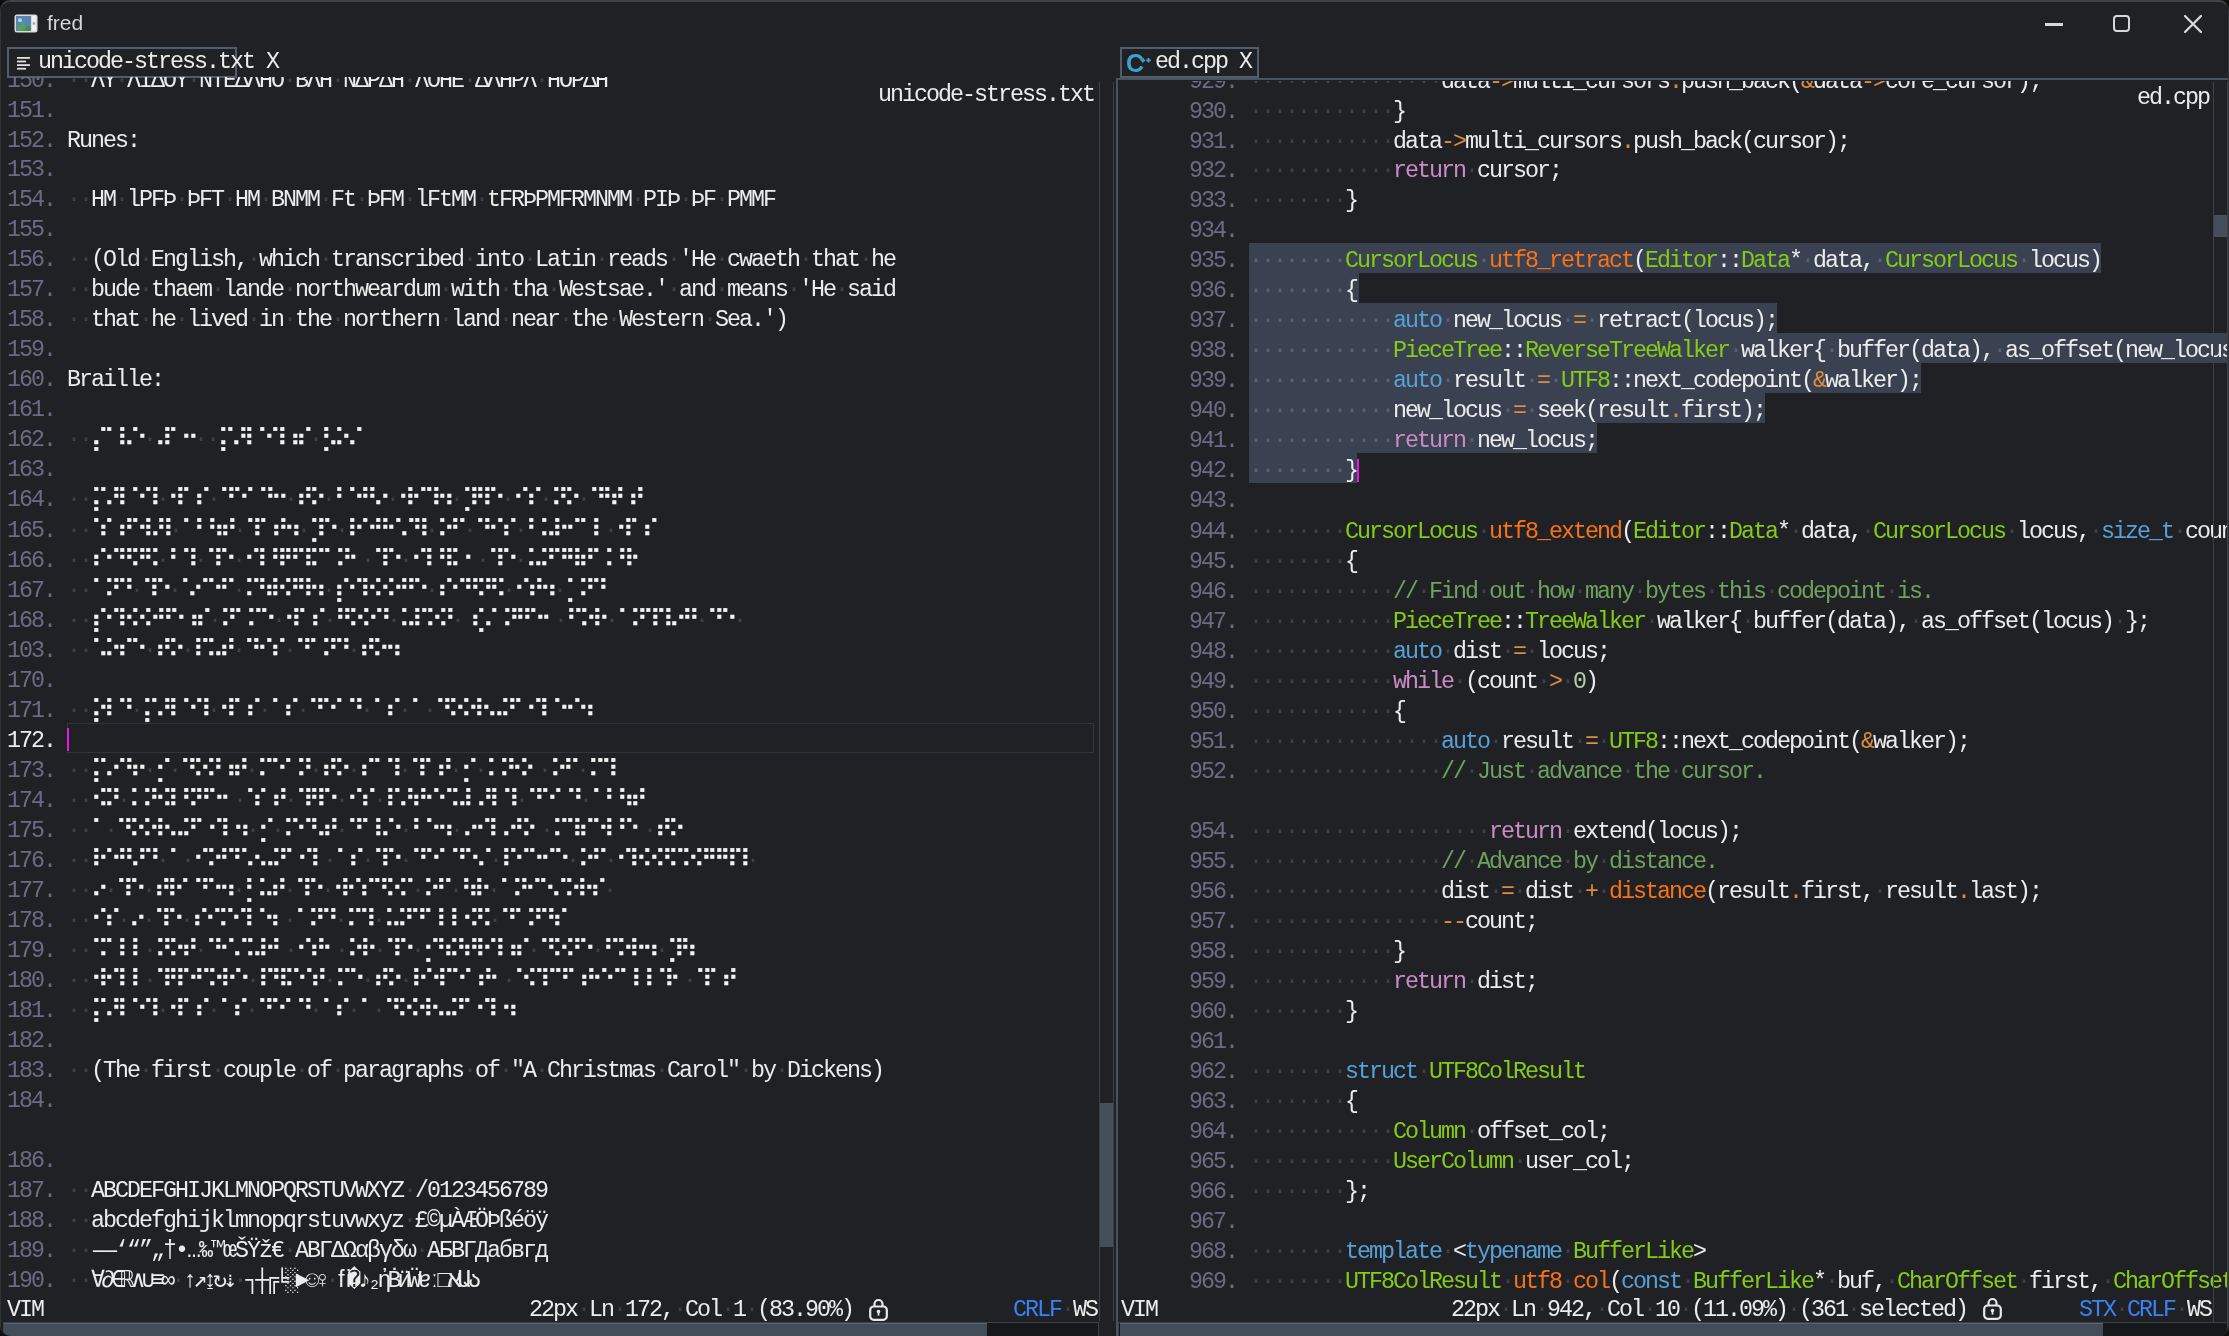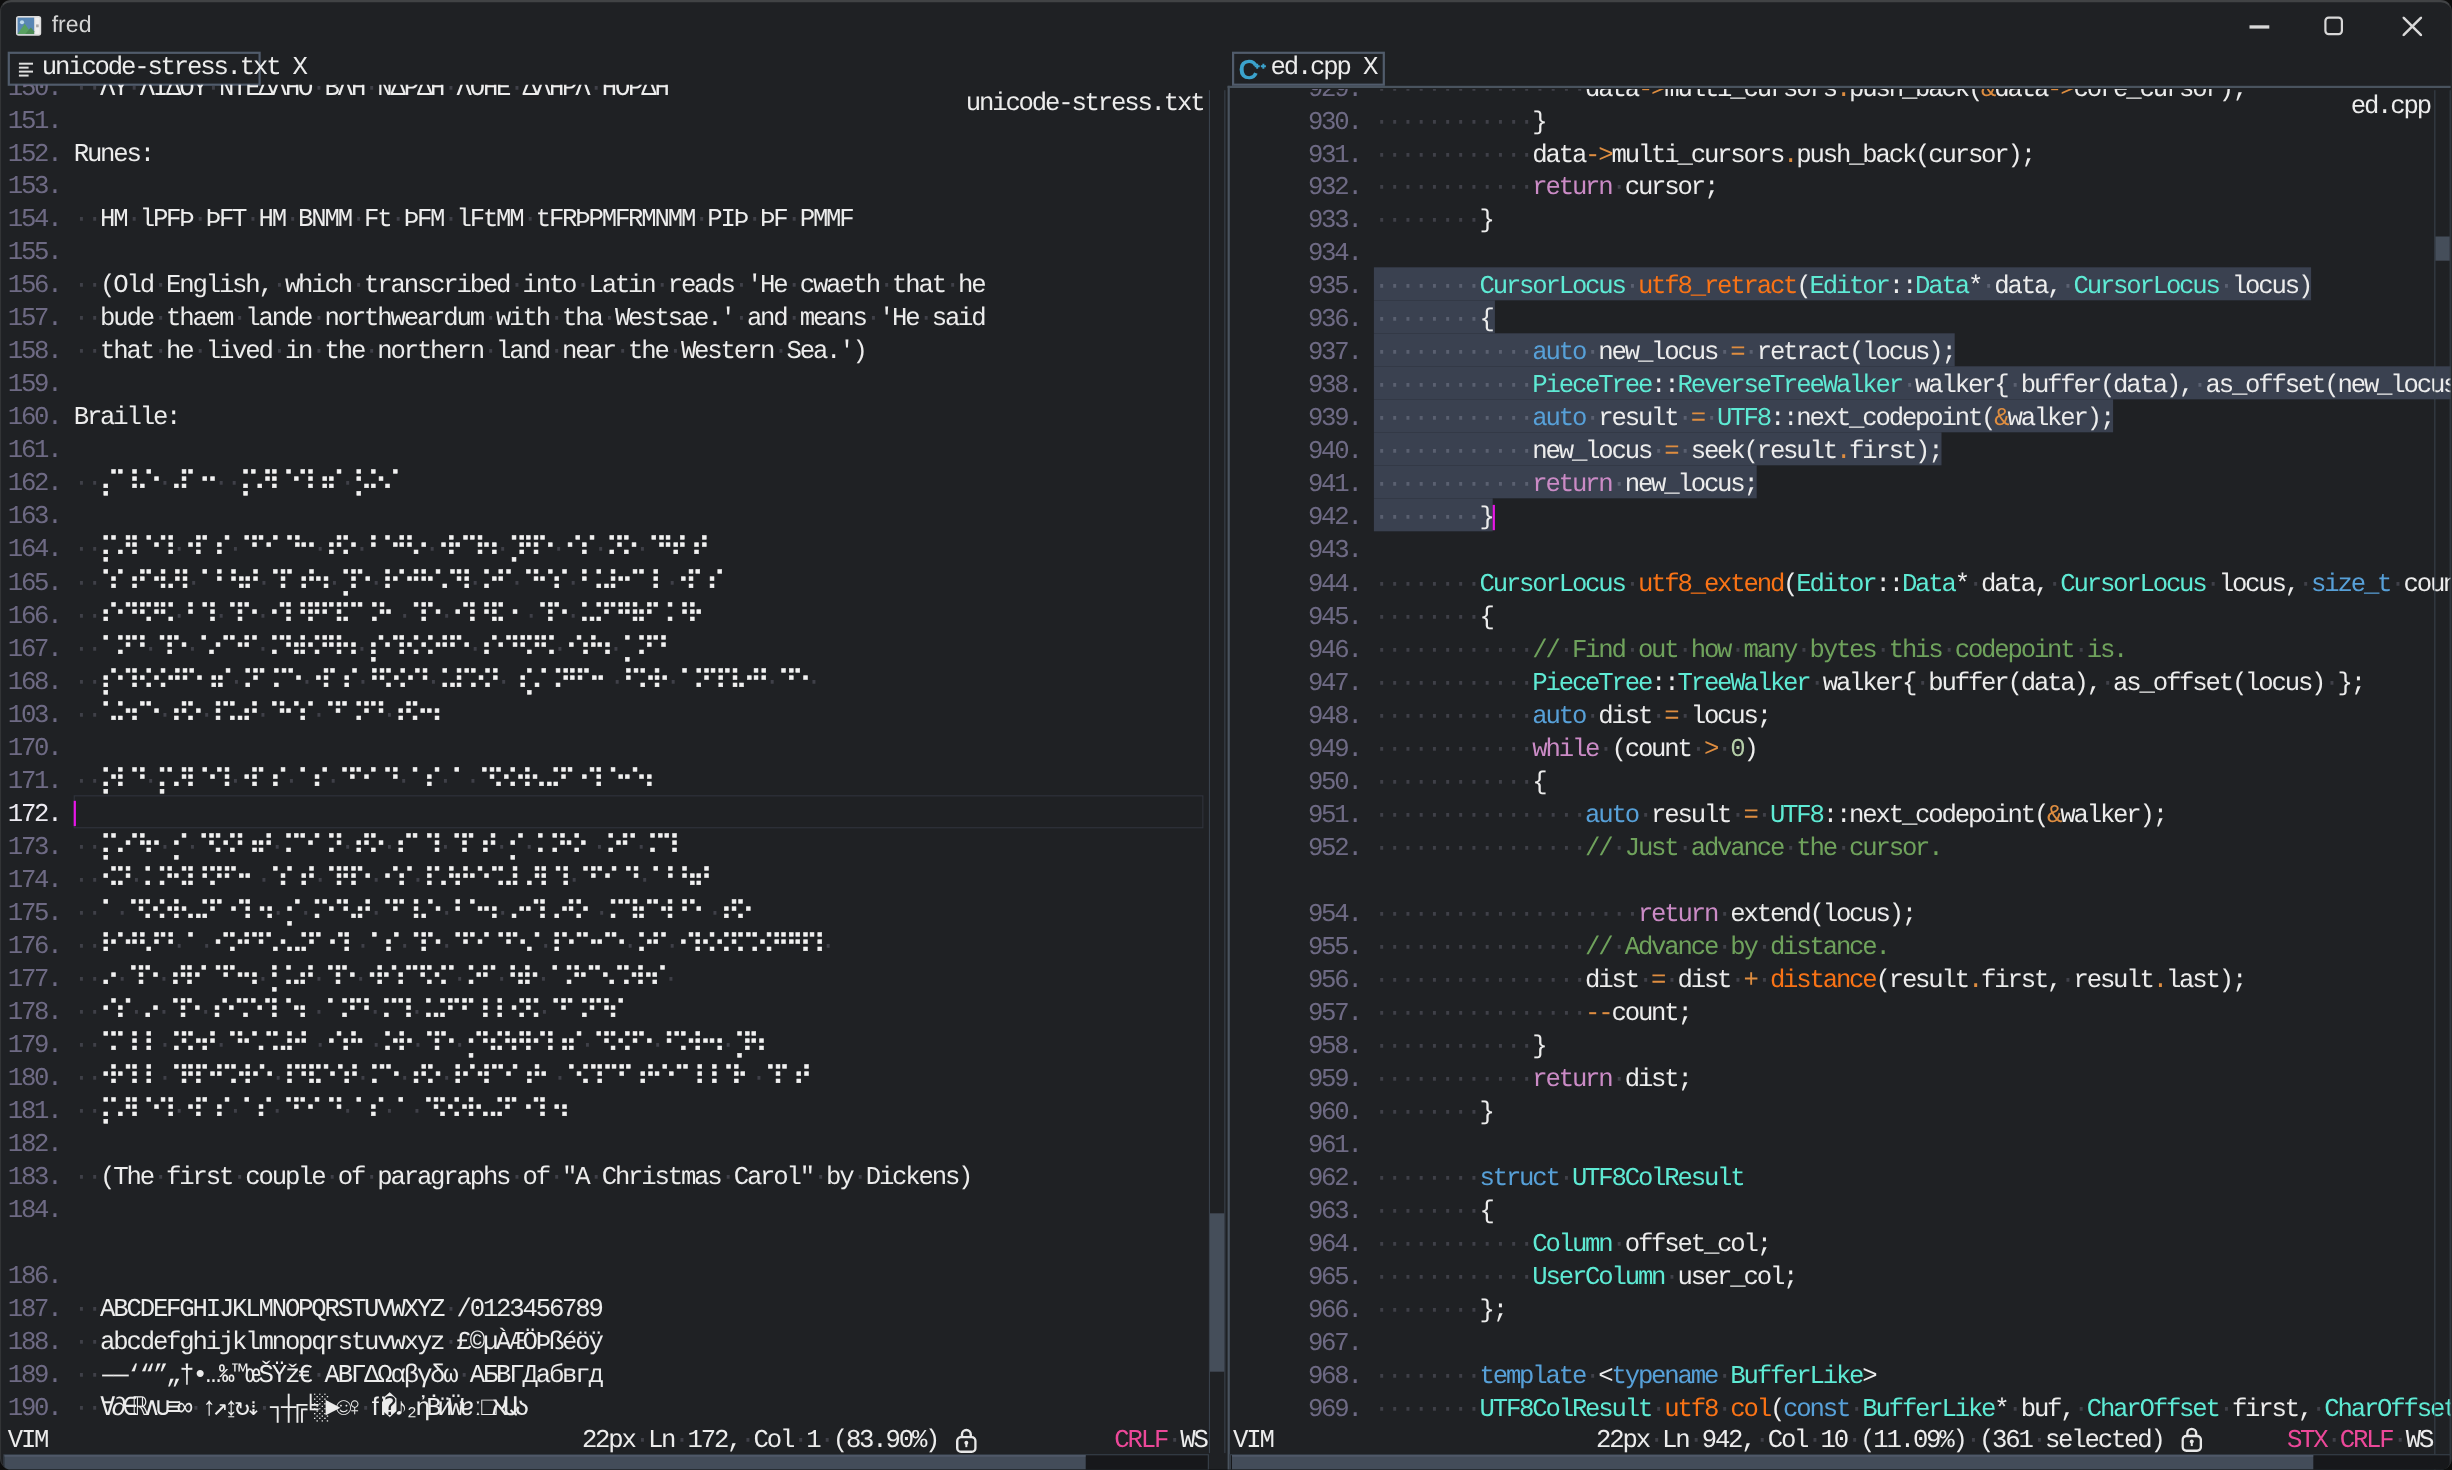--- a/index.html
+++ b/index.html
@@ -4,29 +4,29 @@
 html,body{width:2229px;height:1336px;background:#0e0e0e;overflow:hidden}
 body{font-family:"Liberation Mono",monospace;font-size:23.33px;letter-spacing:-2px}
 i{font-style:normal}
 #win{position:absolute;left:0;top:0;width:2229px;height:1336px;background:#1f2124;
  border-radius:10px;overflow:hidden;border-top:2px solid #414345;border-left:1px solid #323436;border-right:1px solid #323436}
 .abs{position:absolute}
 .l{position:absolute;height:30px;line-height:30px;white-space:pre;color:#ececec}
 .ln{color:#6e6a84}.lnc{color:#edebf2}
 .w{color:#3f4048}
 .ls .w{color:#5a6070}
-.k{color:#57a0d8}.c{color:#cb8bc6}.t{color:#5eead4}.f{color:#f97316}
+.k{color:#57a0d8}.c{color:#cb8bc6}.t{color:#84cc16}.f{color:#f97316}
 .o{color:#de8d40}.m{color:#6fa25c}.n{color:#b5cea8}
 .br{font-size:24px;letter-spacing:-4.58px;line-height:0;color:#f2f2f2;-webkit-text-stroke:0.45px #f2f2f2}
 .sy{letter-spacing:-4px;line-height:0}
 .pane{position:absolute;overflow:hidden}
 .sel{position:absolute;background:#3a4150}
 .tab{position:absolute;top:45px;height:31px;border:2px solid #515c6c;line-height:27px;white-space:pre;color:#ececec}
 .sb{position:absolute;color:#ececec;white-space:pre;line-height:24px;height:24px}
-.grn{color:#ec4899}
+.grn{color:#3b82f6}
 </style></head><body>
 <div id="win">
 <svg class="abs" style="left:13px;top:12px" width="24" height="19" viewBox="0 0 24 19">
       <rect x="0.5" y="0.5" width="23" height="18" rx="2.5" fill="#dcdcdc"></rect>
       <rect x="2" y="2" width="15" height="15" fill="#5886b4"></rect>
       <path d="M2 17 L8.5 7.5 L15 17 Z" fill="#58a060"></path>
       <path d="M9 17 L14 11 L17 14.5 L17 17 Z" fill="#4c8a54"></path>
       <circle cx="6" cy="6.2" r="1.9" fill="#bcd8ea"></circle>
       <rect x="18" y="2" width="4" height="15" fill="#efefef"></rect>
       <rect x="18.8" y="8.2" width="2.4" height="2.6" fill="#a8a8a8"></rect>

